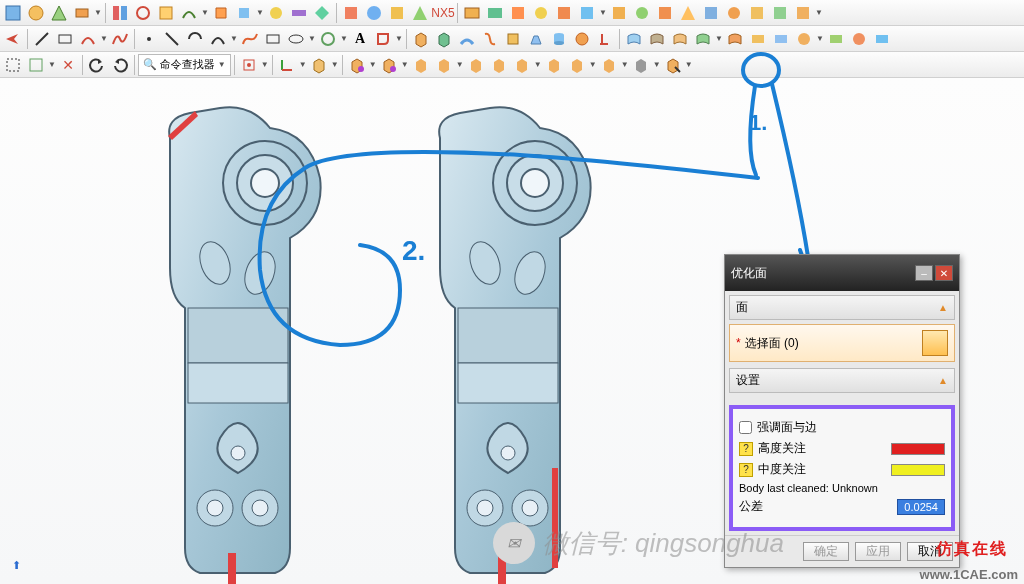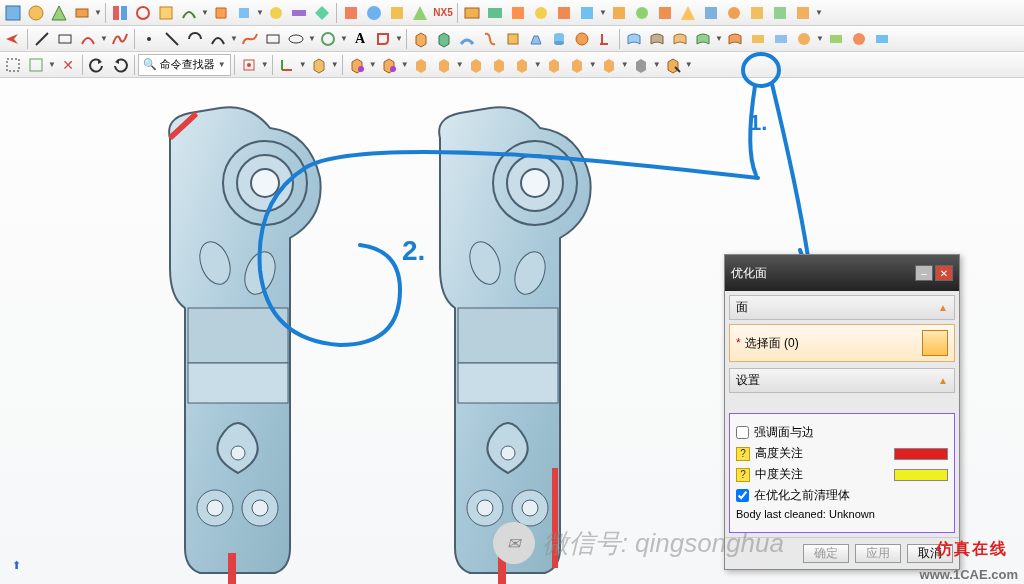--- a/index.html
+++ b/index.html
@@ -20,21 +20,21 @@
 .dlg-title { background: linear-gradient(#555,#222); color: #fff; height: 36px; display: flex; align-items: center; padding: 0 6px; font-size: 12px; }
 .dlg-title .buttons { margin-left: auto; display: flex; gap: 2px; }
 .dlg-btn { width: 18px; height: 16px; background: #bbb; border: 1px solid #666; font-size: 10px; display:flex;align-items:center;justify-content:center; cursor:pointer; }
 .dlg-btn.close { background:#d04a3a; color:#fff; }
 .dlg-body { padding: 4px; }
 .sec-head { background: linear-gradient(#f5f5f5,#e0e0e0); border: 1px solid #bbb; padding: 3px 6px; font-weight: 400; display:flex; align-items:center; font-size:12px; }
 .sec-head .chev { margin-left:auto; color:#e08a2a; font-size:10px; }
 .sel-box { background: linear-gradient(#fff8ee,#ffe9c6); border: 1px solid #e0b070; padding: 5px 6px; display:flex; align-items:center; margin-top:4px; }
 .sel-box .star { color:#d00000; margin-right:4px; }
 .sel-box .cube { width:26px; height:26px; background: linear-gradient(#ffe8b0,#ffc050); border:1px solid #c08020; margin-left:auto; }
-.settings { background:#f7f7f7; border:1px solid #8b5cf6; padding:6px 6px 8px; margin-top:20px; }
+.settings { background:#f7f7f7; border:4px solid #8b5cf6; padding:6px 6px 8px; margin-top:12px; }
 .row { display:flex; align-items:center; margin:4px 0; font-size:12px; }
 .row label { display:flex; align-items:center; gap:5px; }
 .swatch { width:54px; height:12px; margin-left:auto; border:1px solid #888; }
 .yellow-q { width:14px;height:14px;background:#ffe24a;border:1px solid #c0a000;color:#333;font-size:10px;display:flex;align-items:center;justify-content:center;margin-right:5px; }
 .tol-val { margin-left:auto; background:#3a7fe0; color:#fff; border:1px solid #2050a0; padding:1px 6px; font-size:11px; }
 .dlg-buttons { display:flex; justify-content:flex-end; gap:6px; padding:6px; border-top:1px solid #ccc; background:#e9e9e9; }
 .btn { padding:0 10px; font-size:12px; background:linear-gradient(#fdfdfd,#e2e2e2); border:1px solid #999; cursor:pointer; }
 .btn.disabled { color:#999; }
 
 
@@ -136,21 +136,21 @@
   <div class="tb-icon">
       <svg width="18" height="18">
         <rect x="3" y="3" width="12" height="12" fill="#f0c050"></rect>
       </svg>
     </div>
   <div class="tb-icon">
       <svg width="18" height="18">
         <polygon points="2,16 16,16 9,2" fill="#90d070"></polygon>
       </svg>
     </div>
-  <div class="tb-icon" style="font-size:10px;font-weight:bold;color:#d04a3a;">NX5</div>
+  <div class="tb-icon" style="font-size:12px;font-weight:normal;color:#d04a3a;">NX5</div>
   <div class="sep"></div>
   <div class="tb-icon">
       <svg width="18" height="18">
         <rect x="2" y="4" width="14" height="10" fill="#f0b050" stroke="#a06020"></rect>
       </svg>
     </div>
   <div class="tb-icon">
       <svg width="18" height="18">
         <rect x="2" y="4" width="14" height="10" fill="#60c090"></rect>
       </svg>
@@ -634,28 +634,26 @@
       <div class="row">
           <span class="yellow-q">?</span>
           <span>高度关注</span>
           <div class="swatch" style="background:#e02020;"></div>
         </div>
       <div class="row">
           <span class="yellow-q">?</span>
           <span>中度关注</span>
           <div class="swatch" style="background:#f0f020;"></div>
         </div>
-      <div class="row">
-          <label>
-            <input type="checkbox" checked="" style="">
-            <span>在优化之前清理体</span>
-          </label>
-        </div>
       <div class="row" style="font-family:monospace;font-size:11px;">
           <span>Body last cleaned: Unknown</span>
+        </div>
+      <div class="row">
+          <span>公差</span>
+          <span class="tol-val">0.0254</span>
         </div>
     </div>
   </div>
   <div class="dlg-buttons">
     <div class="btn disabled">确定</div>
     <div class="btn disabled">应用</div>
     <div class="btn">取消</div>
   </div>
 </div>
 

